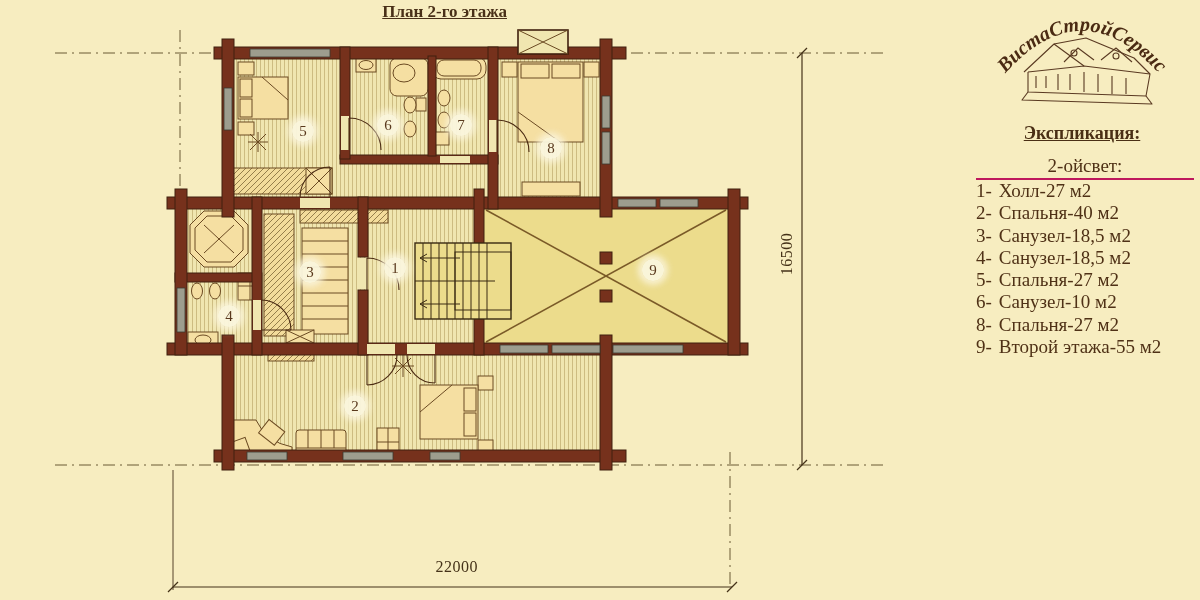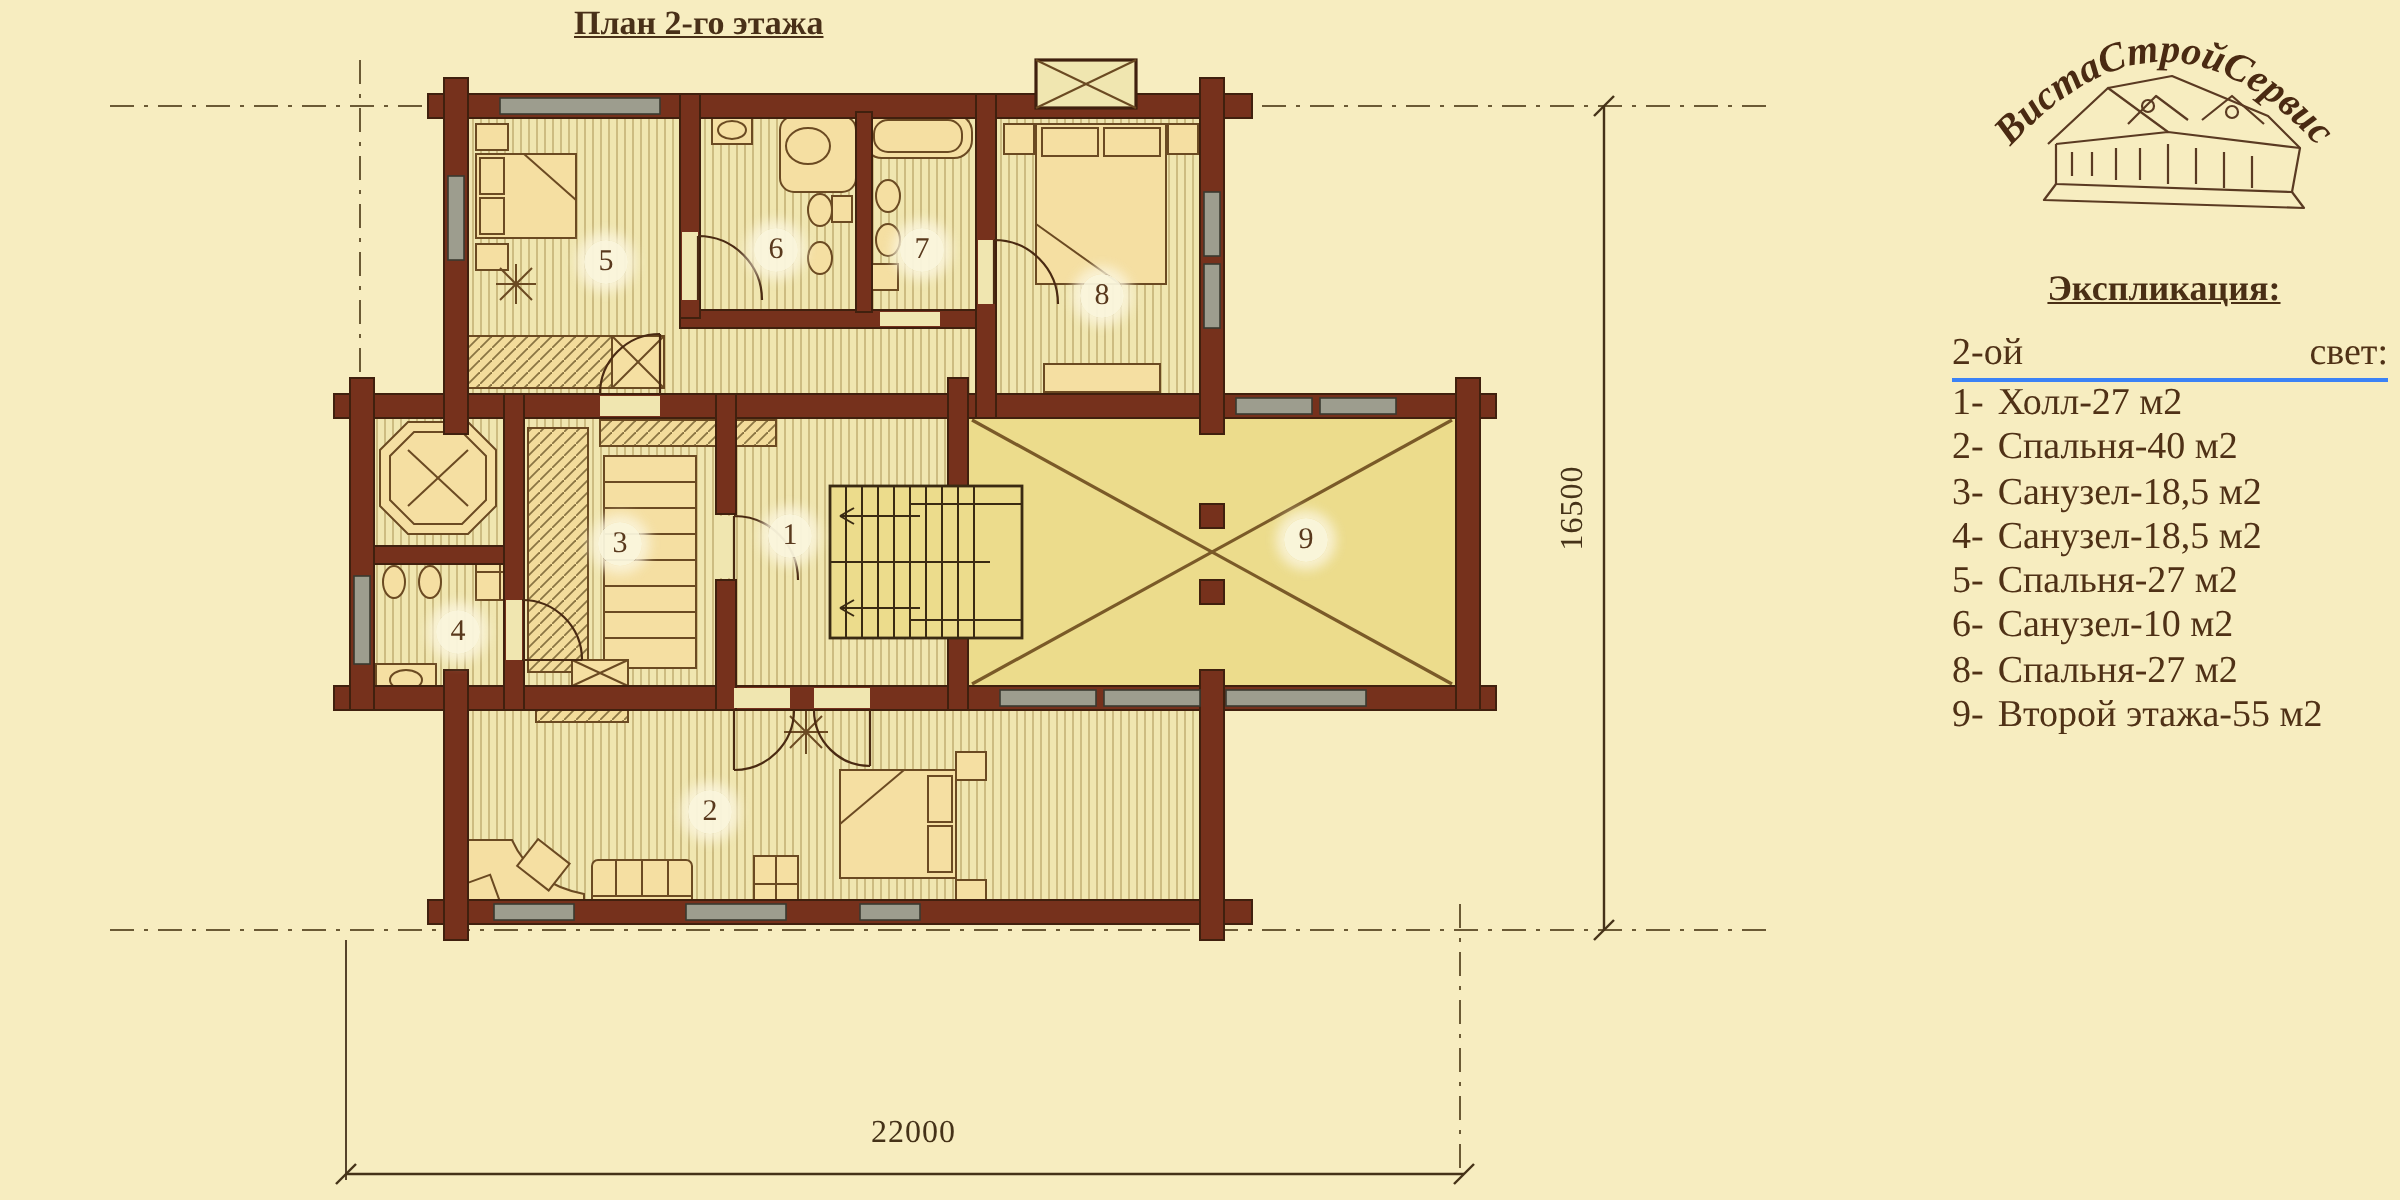--- a/index.html
+++ b/index.html
@@ -17,36 +17,36 @@
   .furn{fill:#f5dfa2;stroke:#6b4a22;stroke-width:1;}
   .fline{stroke:#6b4a22;stroke-width:1;fill:none;}
   .ref{stroke:#6b5a35;stroke-width:1;fill:none;stroke-dasharray:12 5 2 5;}
   .thin{stroke:#56432a;stroke-width:1;fill:none;}
   .dim{stroke:#453218;stroke-width:1.2;fill:none;}
   .x9{stroke:#7a5a28;stroke-width:1.6;fill:none;}
   .door{stroke:#4a2a12;stroke-width:1.1;fill:none;}
   .gap{fill:var(--floor);}
   .stairline{stroke:#3a2a12;stroke-width:1;fill:none;}
   
-  .title{position:absolute;left:287px;top:2px;width:220px;text-align:left;
+  .title{position:absolute;left:287px;top:2px;width:220px;text-align:right;
          font-size:17px;font-weight:bold;text-decoration:underline;color:#493018;}
   .dim-label{position:absolute;font-size:16px;color:#453218;letter-spacing:.5px;}
   .dim-w{left:388px;top:558px;width:90px;text-align:right;}
   .dim-h{left:742px;top:245px;width:90px;text-align:center;transform:rotate(-90deg);transform-origin:50% 50%;}
   .badge{position:absolute;width:22px;height:22px;border-radius:50%;
          background:rgba(250,245,221,.95);box-shadow:0 0 6px 4px rgba(250,245,221,.85);
          color:#59391d;font-size:15px;line-height:22px;text-align:center;
          transform:translate(-50%,-50%);}
   
   .panel{position:absolute;left:966px;top:0;width:232px;}
   .logo{position:relative;width:232px;height:112px;}
-  .expl-title{margin-top:17px;text-align:center;font-size:18px;font-weight:bold;
+  .expl-title{margin-top:7px;text-align:center;font-size:18px;font-weight:bold;
               text-decoration:underline;color:#4a2f15;}
   .legend{margin-top:11px;padding:0 4px 0 10px;font-size:19px;color:#4f3116;}
-  .leg-head{display:flex;justify-content:space-between;border-bottom:2px solid #3b82f6;
+  .leg-head{display:flex;justify-content:center;border-bottom:2px solid #be185d;
             padding-bottom:1px;}
   .leg-row{display:flex;line-height:22.3px;}
   .leg-name span{display:inline-block;}
   .leg-num{margin-right:7px;}
 </style>
 </head>
 <body>
 
 <div class="stage">
 

